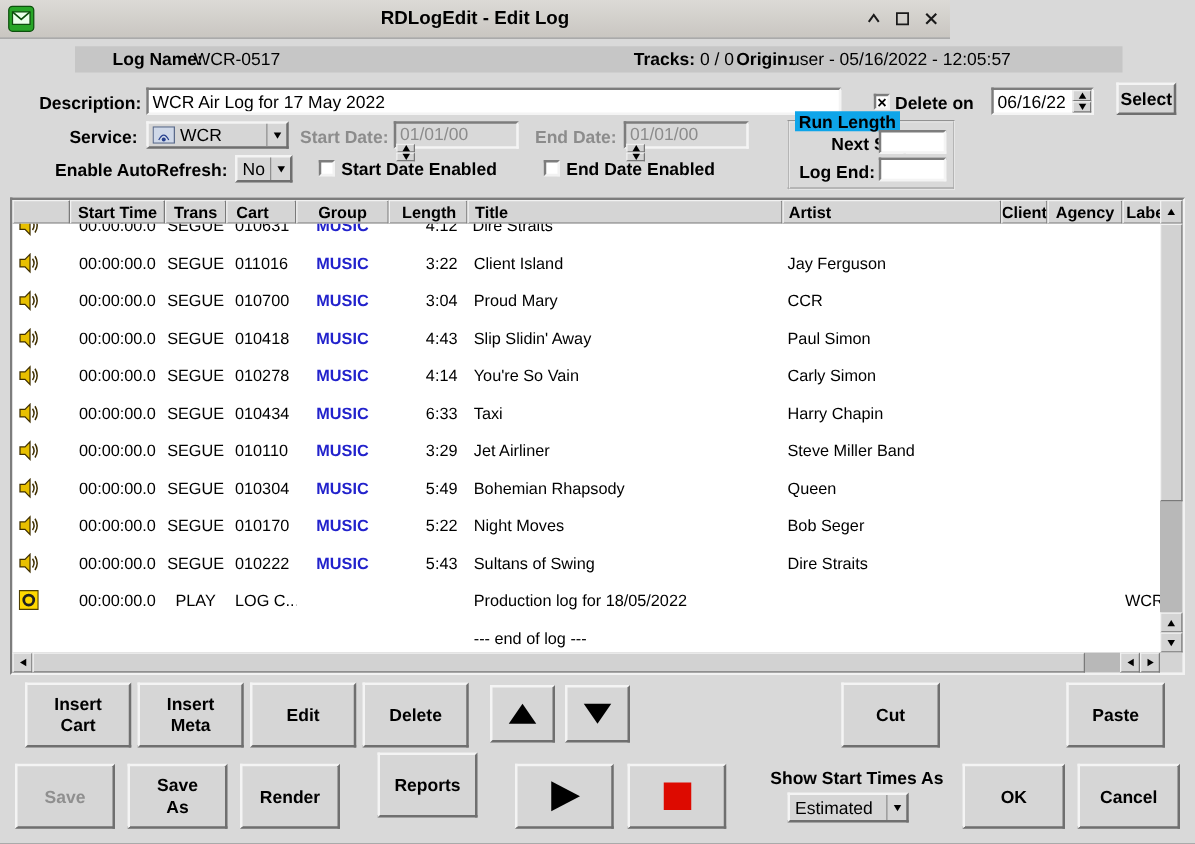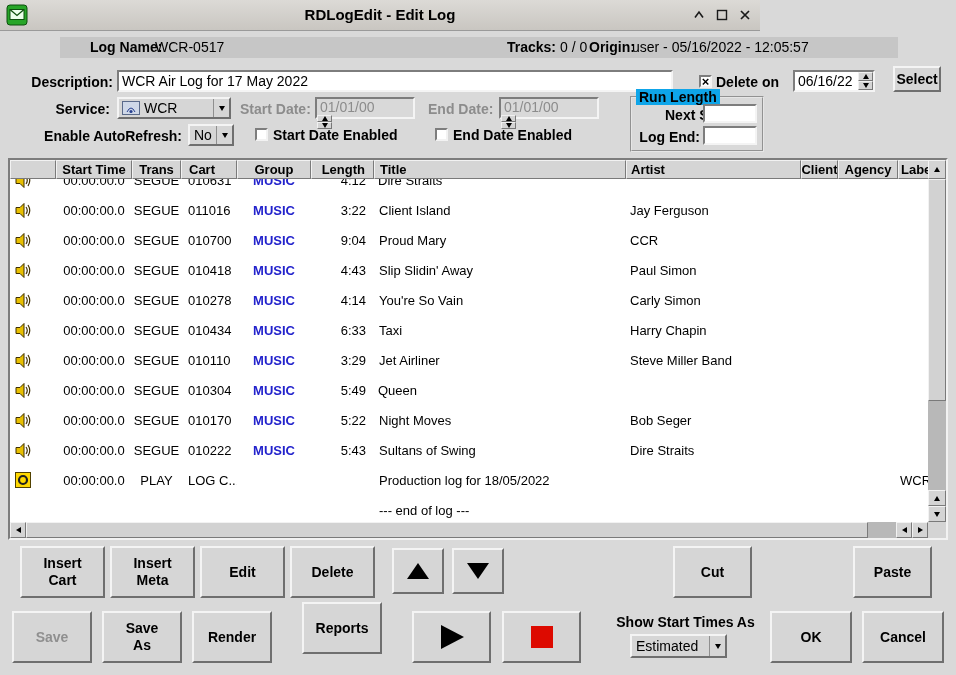--- a/index.html
+++ b/index.html
@@ -270,21 +270,21 @@
             <svg width="17" height="17" viewBox="0 0 17 17">
               <polygon points="1,5.5 5,5.5 9,1.5 9,15.5 5,11.5 1,11.5" fill="#e8c000" stroke="#403000" stroke-width="1"></polygon>
               <path d="M11,5 Q13.5,8.5 11,12" fill="none" stroke="#403000" stroke-width="1.2"></path>
               <path d="M13,3 Q16.5,8.5 13,14" fill="none" stroke="#403000" stroke-width="1.2"></path>
             </svg>
           </div>
           <div class="cell c-start">00:00:00.0</div>
           <div class="cell c-trans">SEGUE</div>
           <div class="cell c-cart">010700</div>
           <div class="cell c-group" style="color: rgb(34, 34, 204); font-weight: bold;">MUSIC</div>
-          <div class="cell c-length">9:04</div>
+          <div class="cell c-length">3:04</div>
           <div class="cell c-title">Proud Mary</div>
           <div class="cell c-artist">CCR</div>
           <div class="cell c-client"></div>
           <div class="cell c-agency"></div>
           <div class="cell c-label"></div>
         </div>
         <div class="trow">
           <div class="cell c-icon">
             <svg width="17" height="17" viewBox="0 0 17 17">
               <polygon points="1,5.5 5,5.5 9,1.5 9,15.5 5,11.5 1,11.5" fill="#e8c000" stroke="#403000" stroke-width="1"></polygon>
@@ -366,20 +366,21 @@
               <polygon points="1,5.5 5,5.5 9,1.5 9,15.5 5,11.5 1,11.5" fill="#e8c000" stroke="#403000" stroke-width="1"></polygon>
               <path d="M11,5 Q13.5,8.5 11,12" fill="none" stroke="#403000" stroke-width="1.2"></path>
               <path d="M13,3 Q16.5,8.5 13,14" fill="none" stroke="#403000" stroke-width="1.2"></path>
             </svg>
           </div>
           <div class="cell c-start">00:00:00.0</div>
           <div class="cell c-trans">SEGUE</div>
           <div class="cell c-cart">010304</div>
           <div class="cell c-group" style="color: rgb(34, 34, 204); font-weight: bold;">MUSIC</div>
           <div class="cell c-length">5:49</div>
+          <div class="cell c-title">Bohemian Rhapsody</div>
           <div class="cell c-artist">Queen</div>
           <div class="cell c-client"></div>
           <div class="cell c-agency"></div>
           <div class="cell c-label"></div>
         </div>
         <div class="trow">
           <div class="cell c-icon">
             <svg width="17" height="17" viewBox="0 0 17 17">
               <polygon points="1,5.5 5,5.5 9,1.5 9,15.5 5,11.5 1,11.5" fill="#e8c000" stroke="#403000" stroke-width="1"></polygon>
               <path d="M11,5 Q13.5,8.5 11,12" fill="none" stroke="#403000" stroke-width="1.2"></path>

